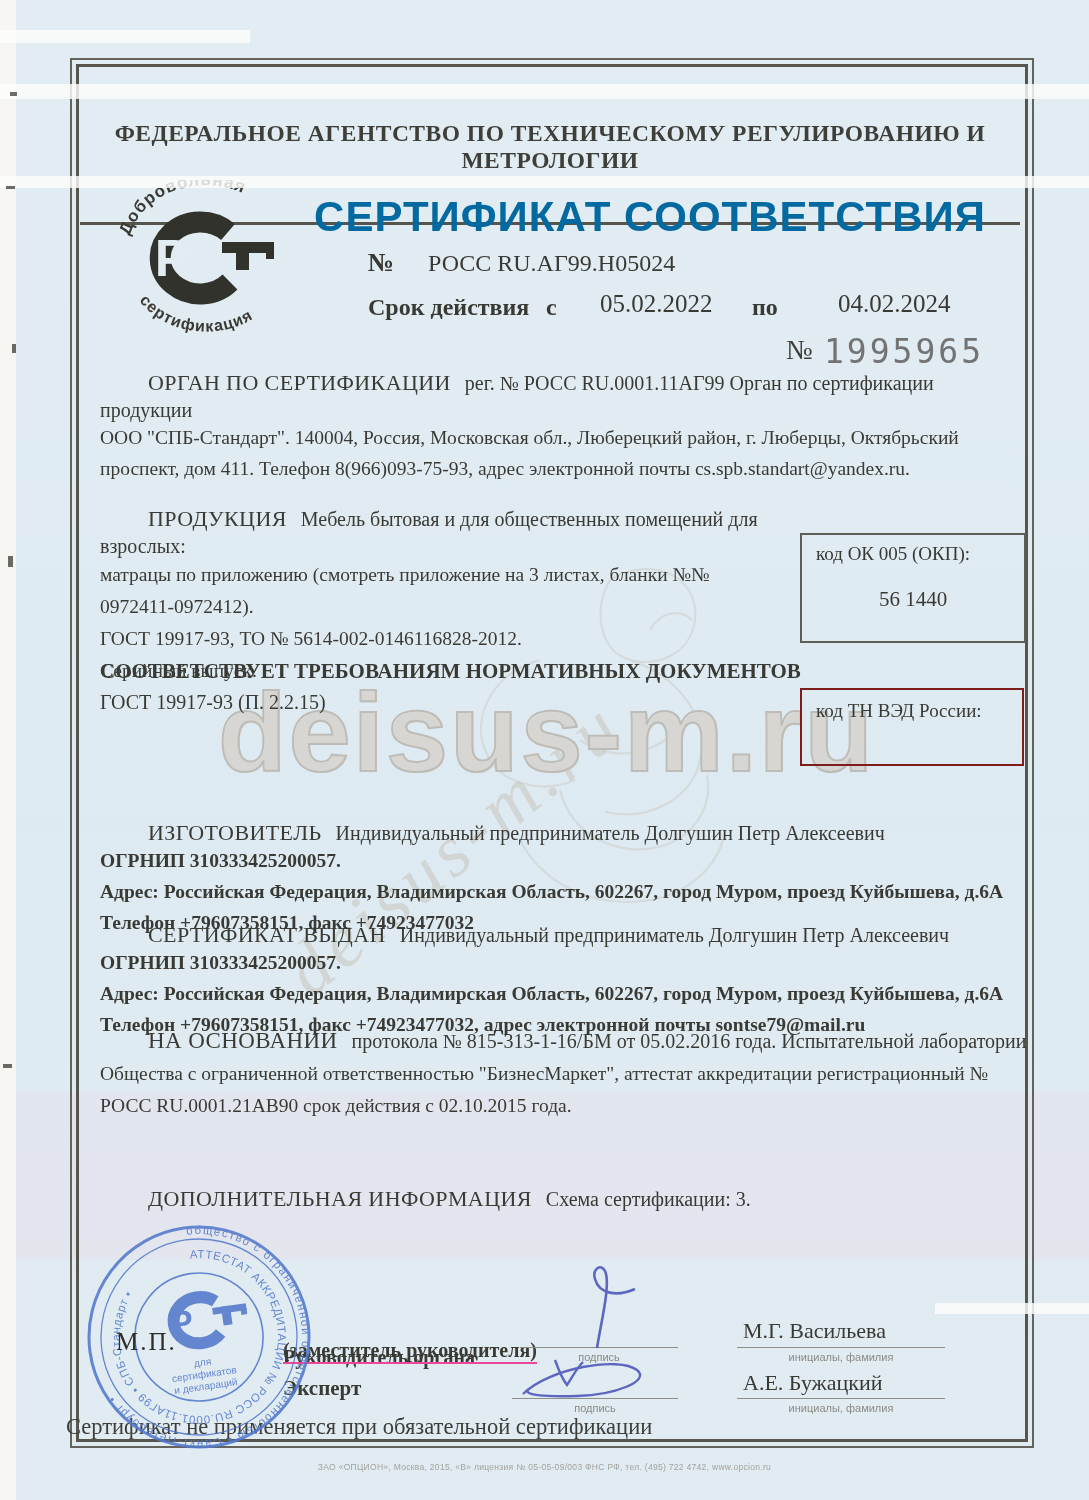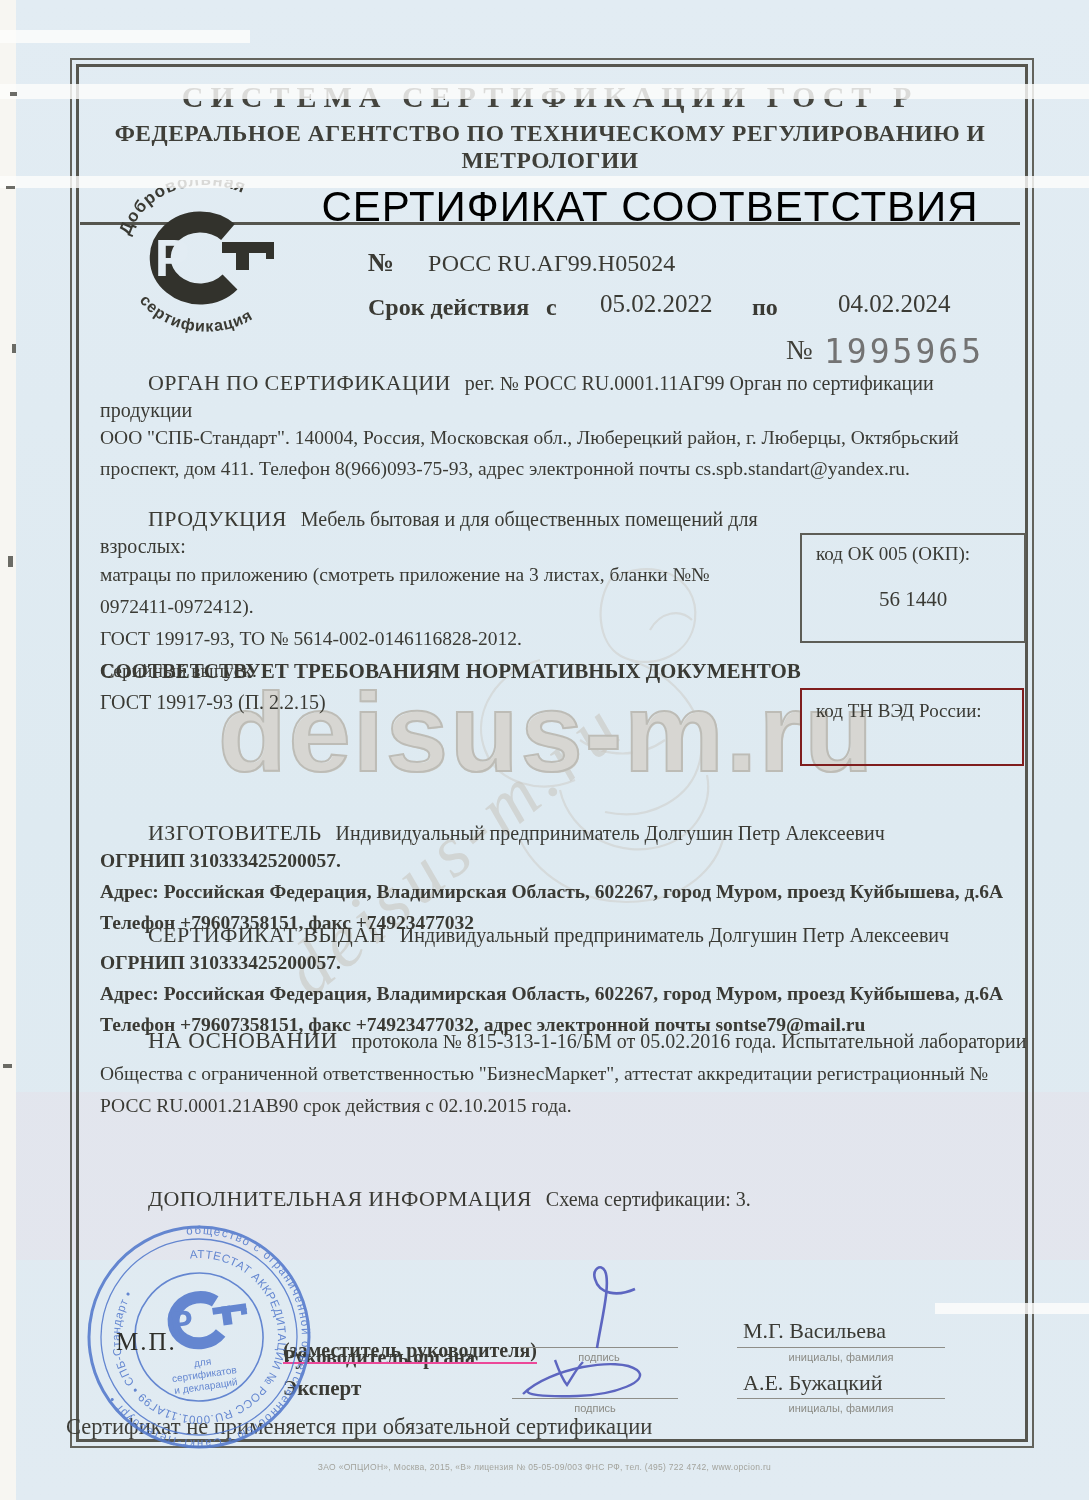--- a/index.html
+++ b/index.html
@@ -10,23 +10,23 @@
          background:linear-gradient(180deg,#e2ecf3 0%,#deeaf1 55%,#e1ebf2 100%);}
   
   #frame-outer{left:70px;top:58px;width:960px;height:1386px;border:2px solid #63635c;}
   #frame-inner{position:absolute;left:4px;top:4px;right:4px;bottom:4px;border:3px solid #56564f;}
   
   #hdr1{left:70px;top:80px;width:960px;text-align:center;font-size:30px;font-weight:bold;
         letter-spacing:7px;color:#45453f;}
   #hdr2{left:70px;top:120px;width:960px;text-align:center;font-size:23.5px;font-weight:bold;
         letter-spacing:0.5px;color:#3f3f39;}
   #hdr-rule{left:80px;top:222px;width:940px;height:3px;background:#55554e;}
-  #doc-title{left:300px;top:183px;width:700px;text-align:center;
-        font-family:"Liberation Sans",sans-serif;font-size:42px;font-weight:normal;
-        letter-spacing:1px;color:#000000;}
+  #doc-title{left:300px;top:193px;width:700px;text-align:center;
+        font-family:"Liberation Sans",sans-serif;font-size:42px;font-weight:bold;
+        letter-spacing:1px;color:#0369a1;}
   
   .lbl-serif{font-weight:bold;color:#3a3a34;}
   #certno-label{left:368px;top:248px;font-size:26px;}
   #certno-value{left:428px;top:250px;font-size:24px;}
   #val-label{left:368px;top:294px;font-size:24px;font-weight:bold;}
   #val-c{left:546px;top:294px;font-size:24px;font-weight:bold;}
   #val-from{left:600px;top:290px;font-size:25px;}
   #val-po{left:752px;top:294px;font-size:24px;font-weight:bold;}
   #val-to{left:838px;top:290px;font-size:25px;}
   #blankno-label{left:786px;top:334px;font-size:28px;color:#3f3f38;}
@@ -127,21 +127,20 @@
       <path d="M250,90 c10,-18 30,-22 42,-10"></path>
       <path d="M180,200 c25,18 60,18 85,0"></path>
     </g>
   </svg>
   <div id="wm-large" class="abs">deisus-m.ru</div>
 
   <div id="frame-outer" class="abs content">
     <div id="frame-inner"></div>
   </div>
 
-  <div id="hdr1" class="abs content">СИСТЕМА СЕРТИФИКАЦИИ ГОСТ Р</div>
   <div id="hdr2" class="abs content">ФЕДЕРАЛЬНОЕ АГЕНТСТВО ПО ТЕХНИЧЕСКОМУ РЕГУЛИРОВАНИЮ И МЕТРОЛОГИИ</div>
   <div id="hdr-rule" class="abs content"></div>
 
   <svg id="logo-wrap" class="abs content" viewBox="0 0 190 170">
     <defs>
       <path id="hl-top" d="M18,64 A78,66 0 0 1 172,58" fill="none"></path>
       <path id="hl-bot" d="M24,112 A78,64 0 0 0 170,108" fill="none"></path>
     </defs>
     <text font-size="17" font-weight="bold" fill="#3a3a33" letter-spacing="1">
       <textPath href="#hl-top" startOffset="8">Добровольная</textPath>

